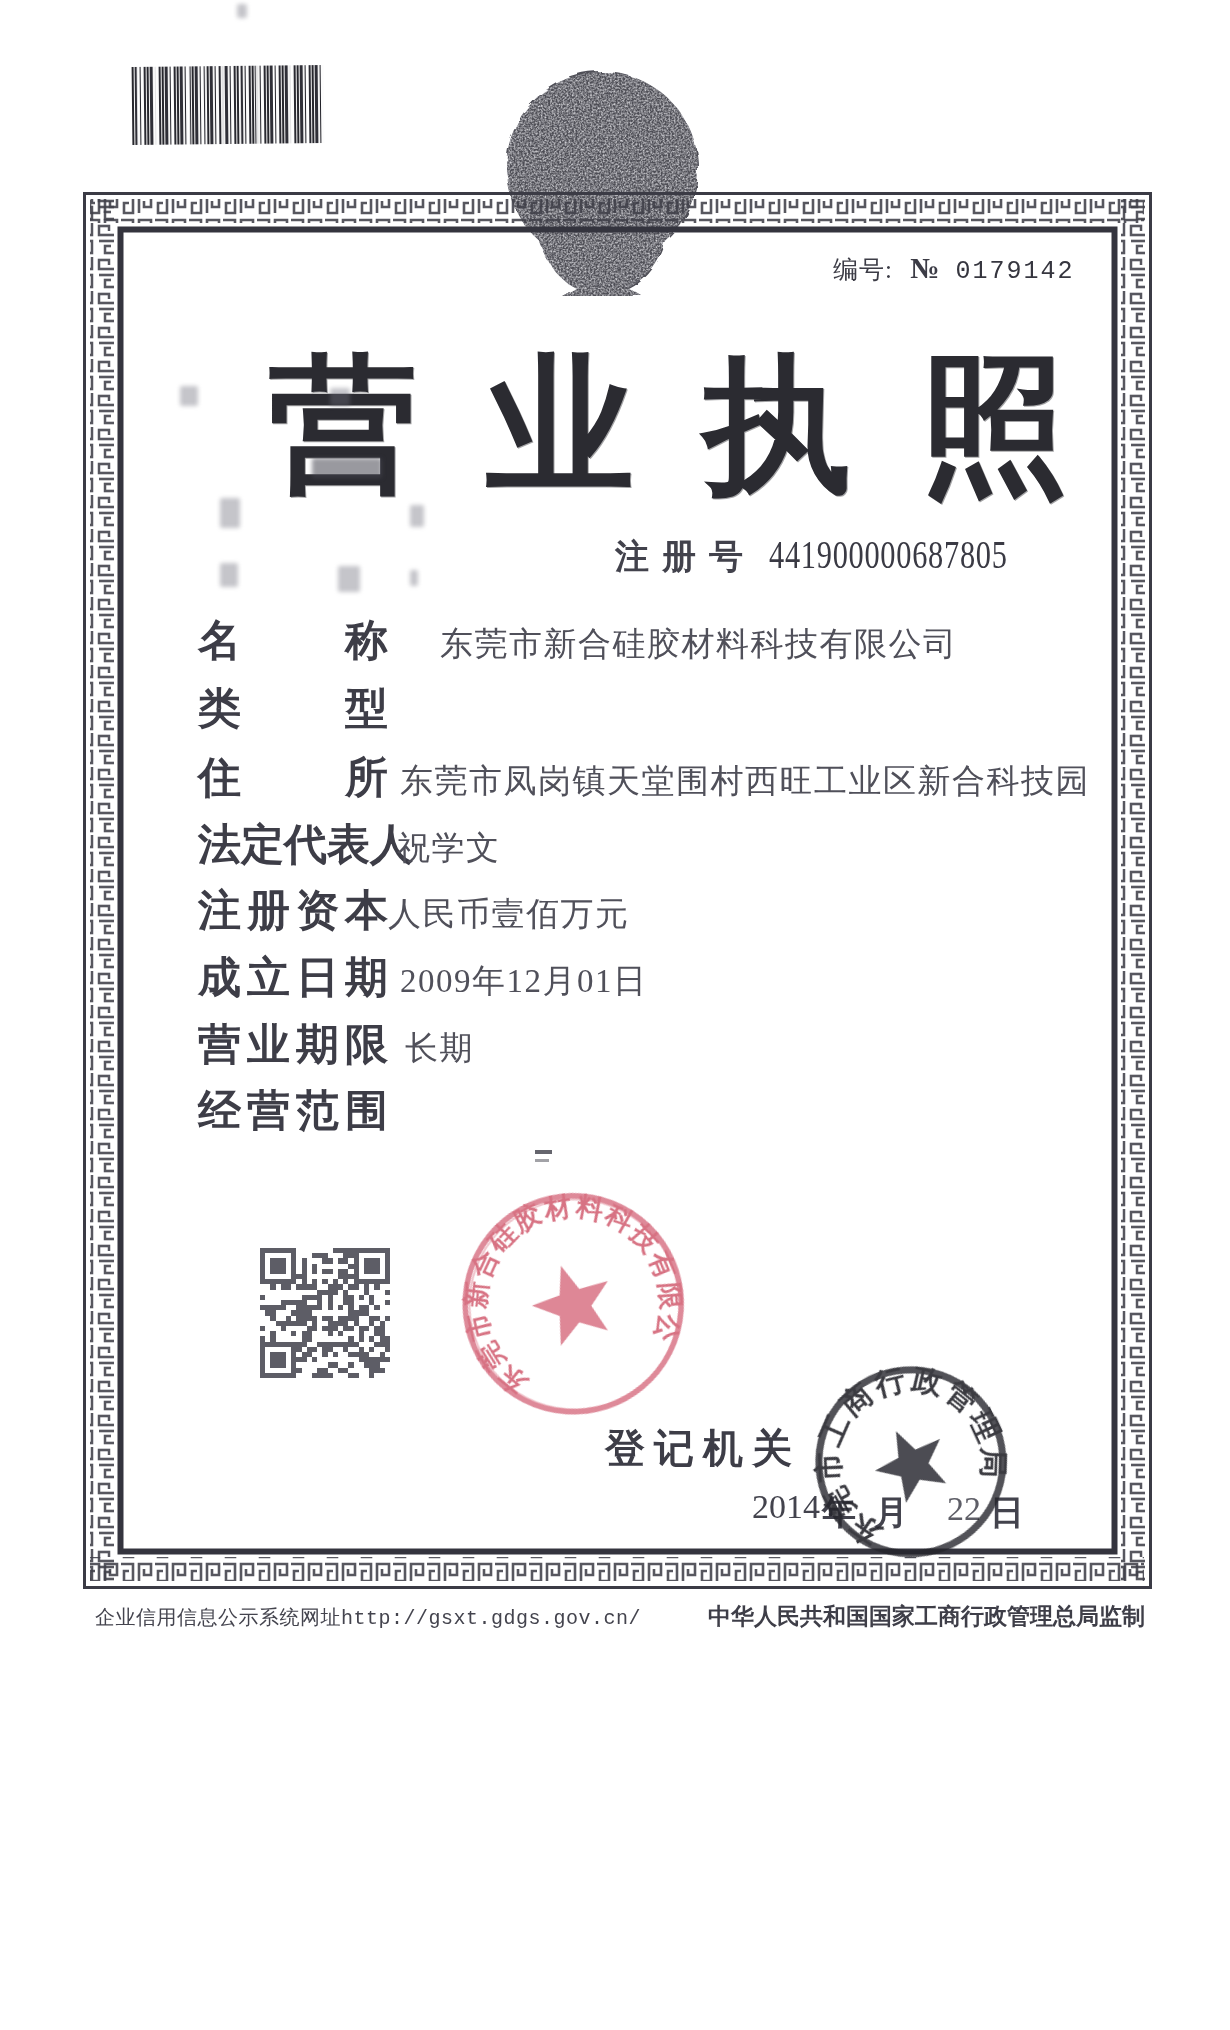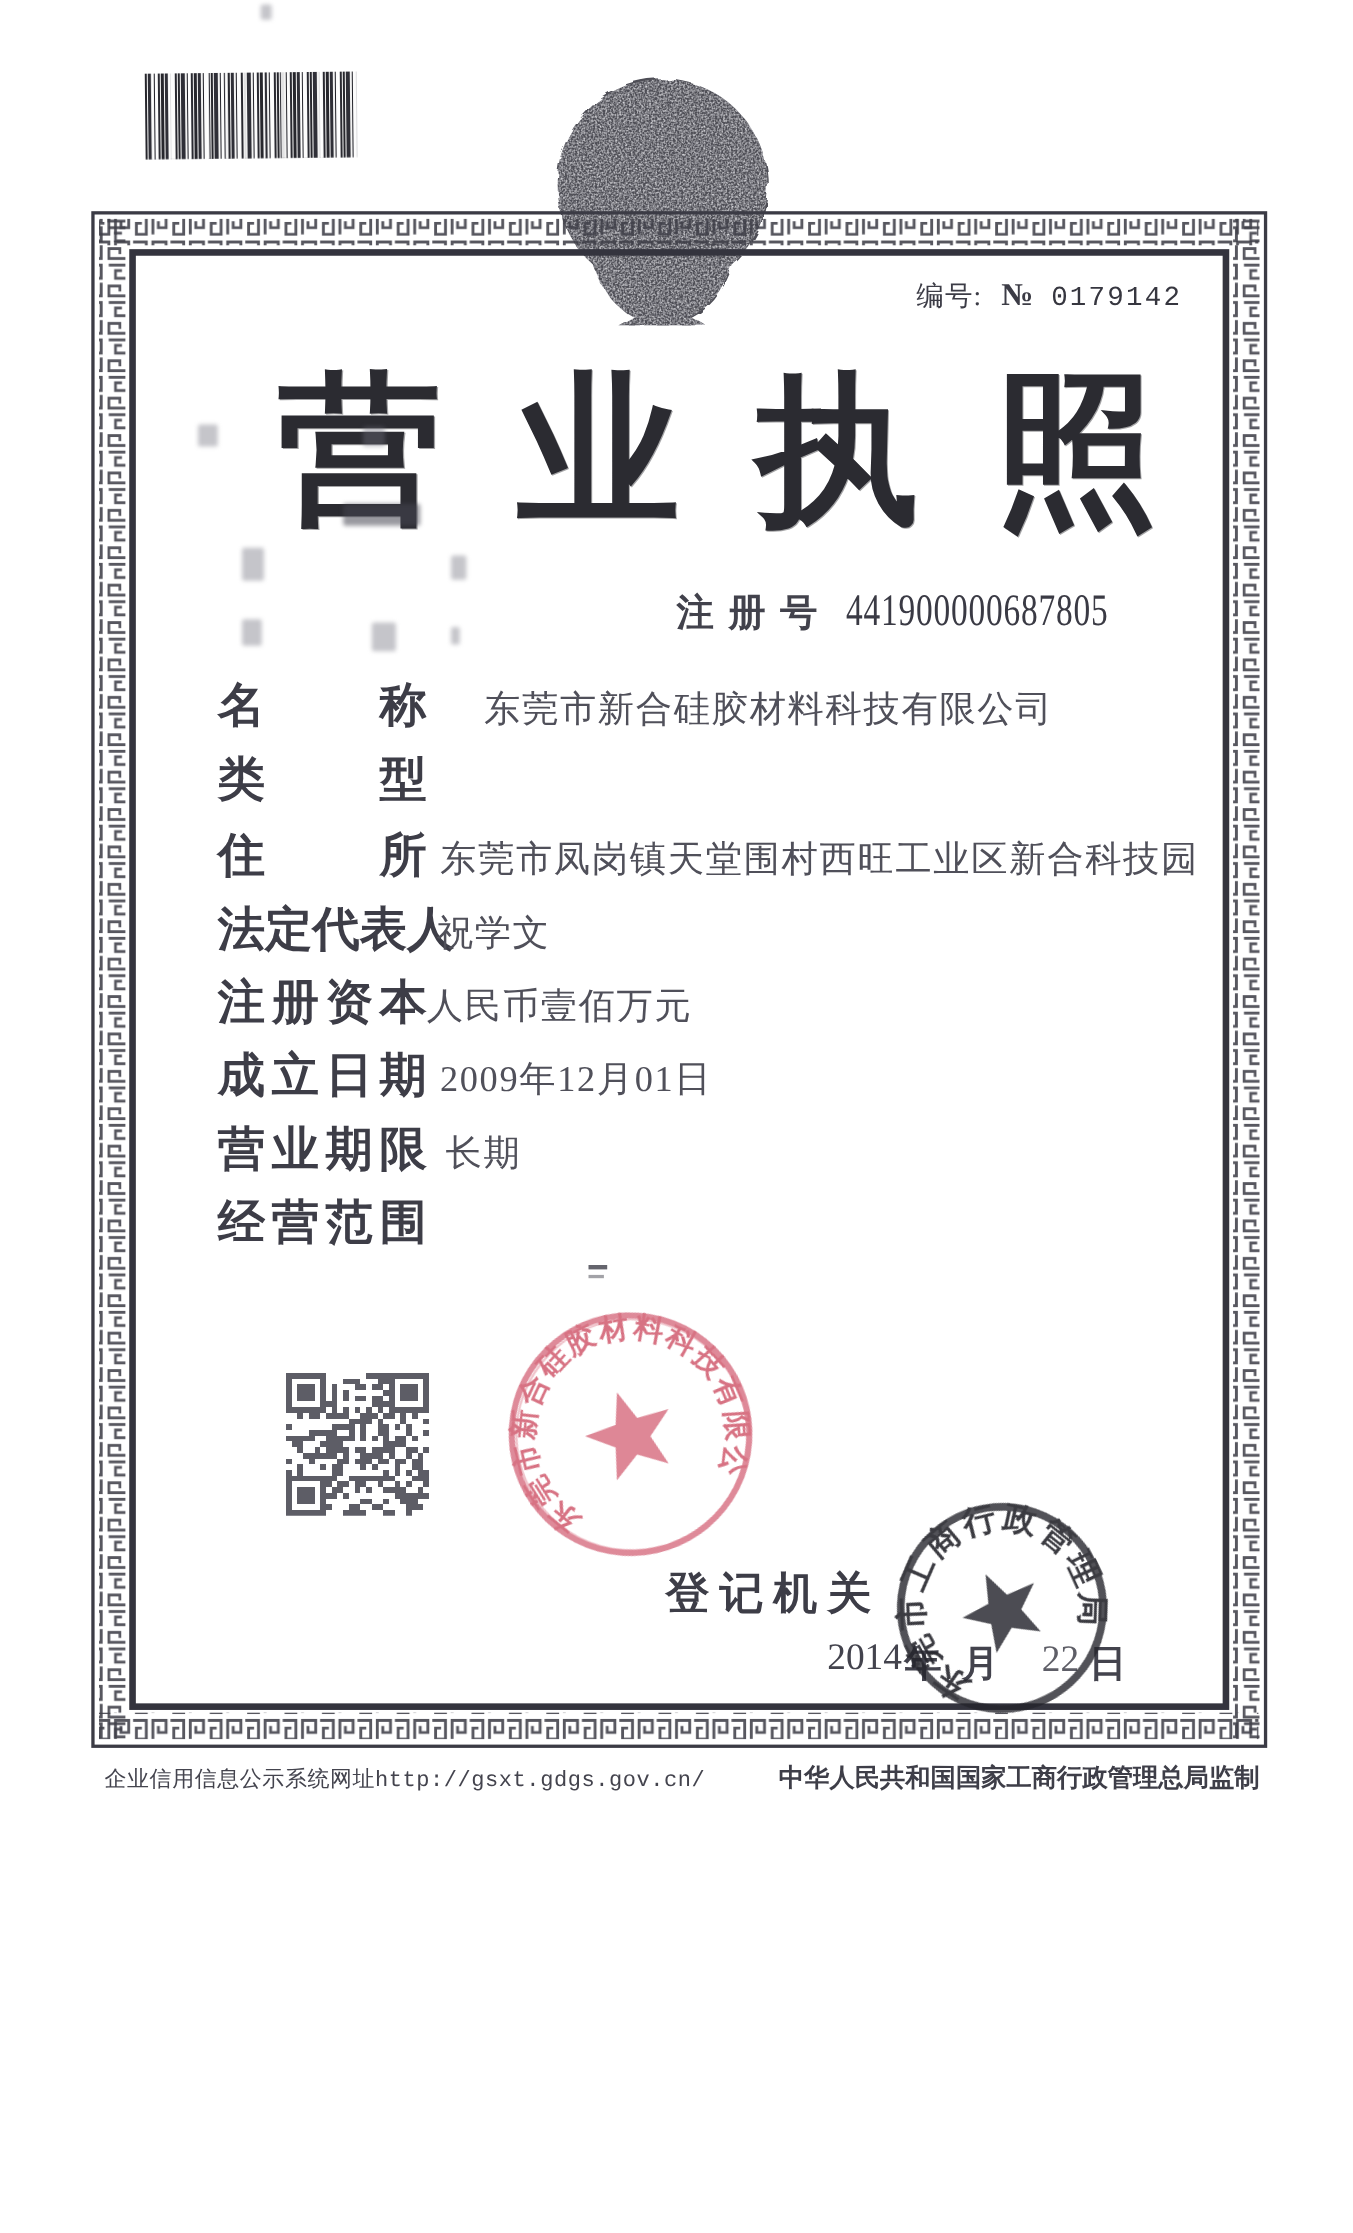--- a/index.html
+++ b/index.html
@@ -17,21 +17,21 @@
       rgba(42,42,48,.45) 7px 11px,rgba(255,255,255,0) 11px 17px);}
 
   
   .emblem{position:absolute;left:496px;top:64px;width:212px;height:232px;opacity:.95;}
   .frame{position:absolute;left:0;top:0;width:1230px;height:2030px;pointer-events:none;}
 
   
   .serial{position:absolute;left:833px;top:252px;font-size:25px;color:#3c3c46;letter-spacing:1px;}
   .serial .no{font-weight:bold;font-size:29px;margin-left:10px;}
   .serial .digits{font-family:"Liberation Mono",monospace;font-size:25px;letter-spacing:2px;margin-left:8px;color:#36363f;}
-  .title{position:absolute;left:252px;top:310px;margin:1px;font-size:148px;font-weight:bold;
+  .title{position:absolute;left:252px;top:310px;margin:17px;font-size:148px;font-weight:bold;
          letter-spacing:16px;color:#2b2b31;text-shadow:1px 1px 0 rgba(50,50,56,.45);
          filter:blur(.3px);white-space:nowrap;}
   .regline{position:absolute;left:615px;top:530px;display:flex;align-items:baseline;}
   .reglabel{width:128px;font-size:34px;font-weight:bold;color:#42424c;}
   .regno{display:inline-block;transform:scaleX(.74);transform-origin:left bottom;
          font-size:41px;letter-spacing:1px;margin-left:26px;color:#3a3a44;}
 
   
   .row{position:absolute;left:198px;display:flex;align-items:baseline;}
   .flabel{width:190px;font-size:43px;font-weight:bold;color:#3d3d47;flex:none;}

